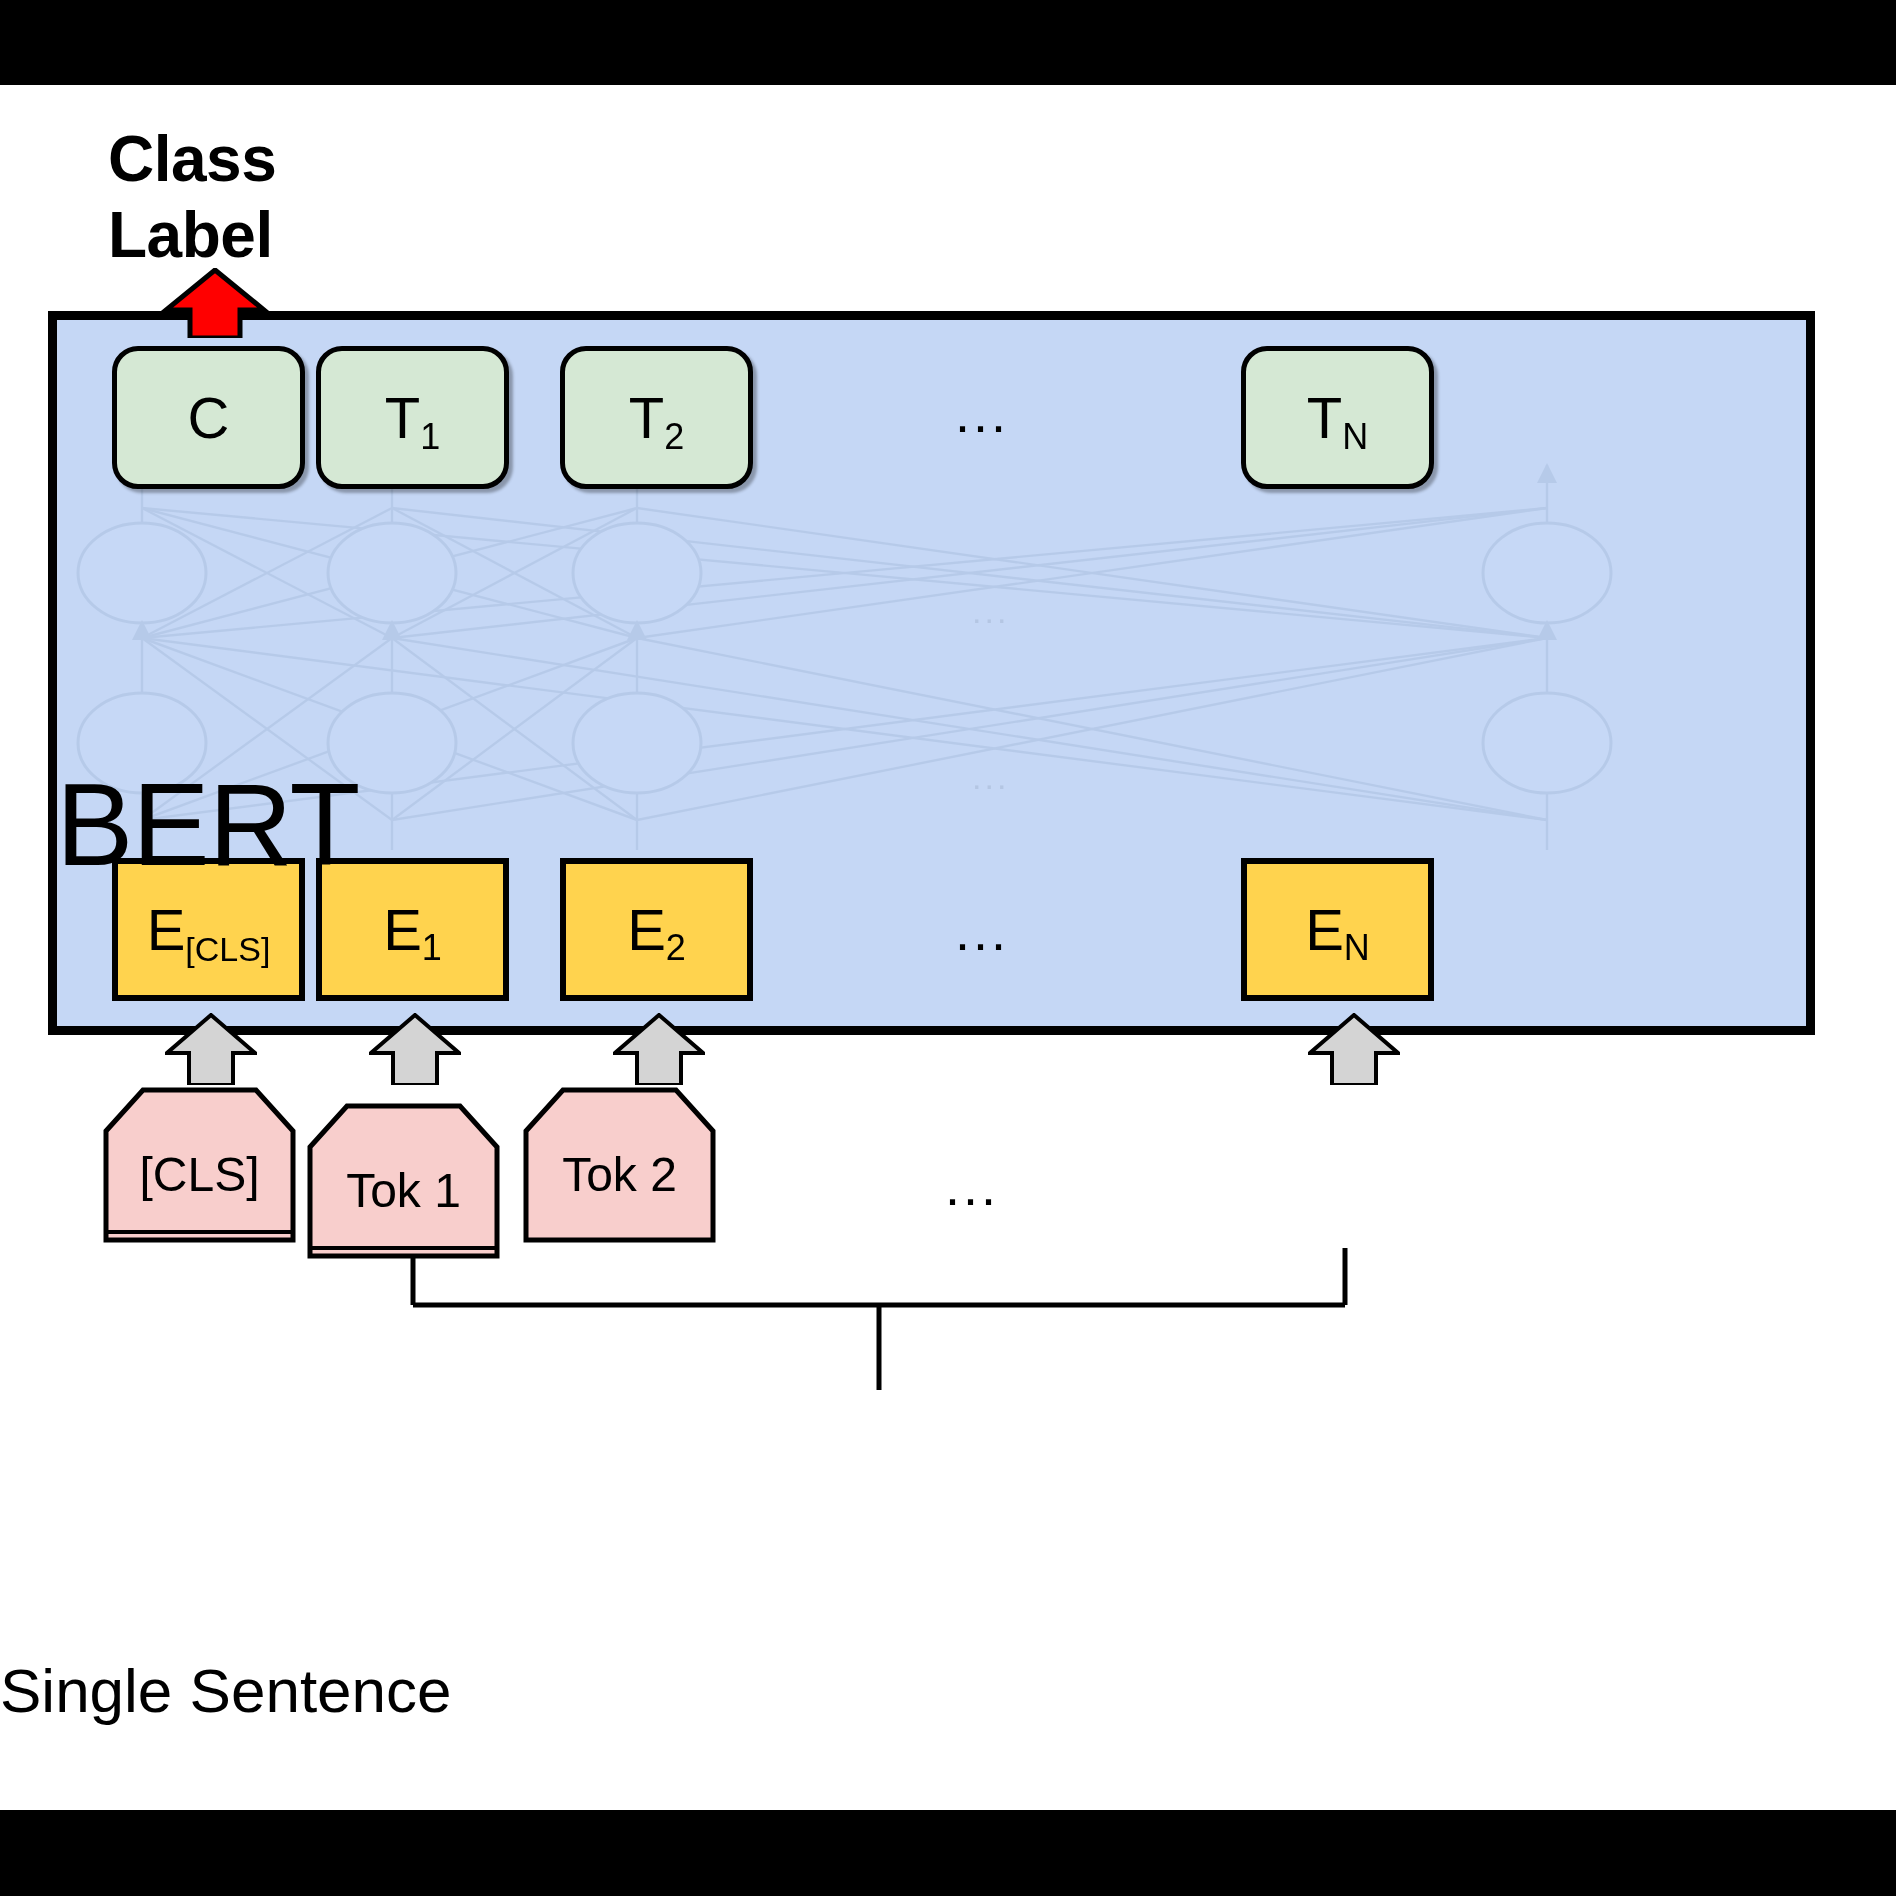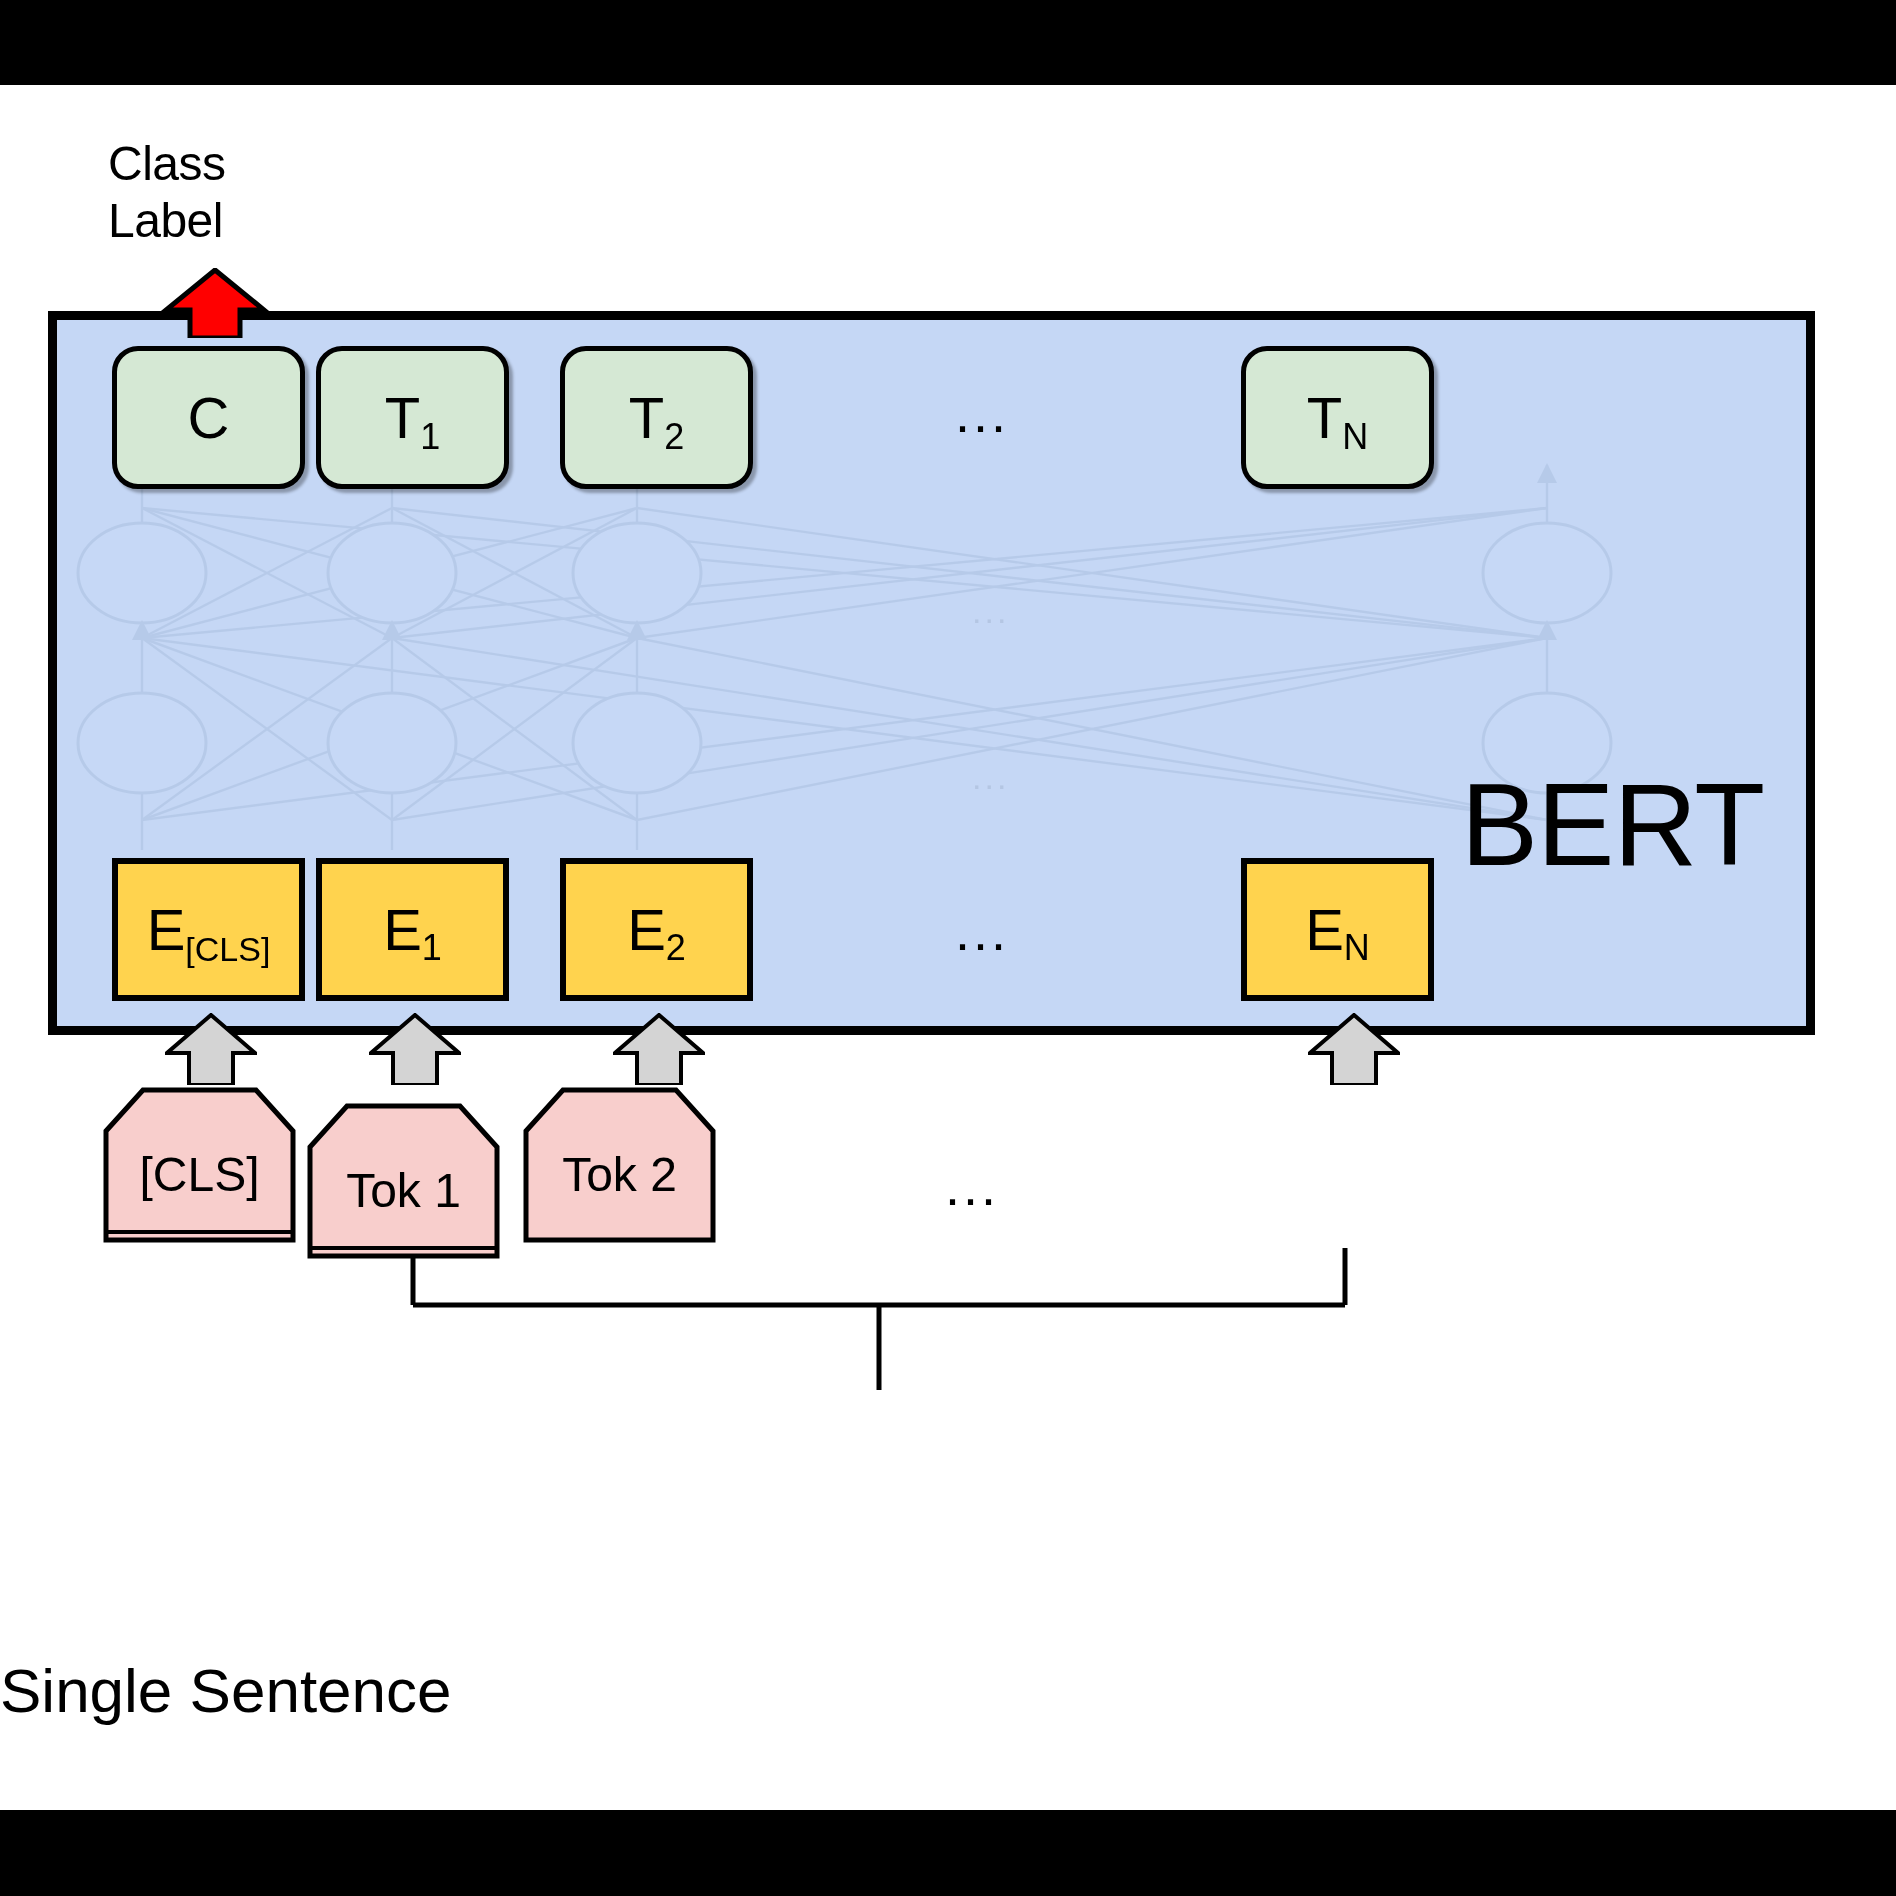--- a/index.html
+++ b/index.html
@@ -30,51 +30,53 @@
     width: 1896px;
     background: #000000;
   }
   #bar-top { top: 0; height: 85px; }
   #bar-bottom { top: 1810px; height: 86px; }
 
   
   #class-label {
     position: absolute;
     left: 108px;
-    top: 136px;
+    top: 122px;
     width: 300px;
-    font-size: 48px;
+    font-size: 64px;
     line-height: 1.18;
     color: #000000;
     white-space: pre-line;
     letter-spacing: -0.5px;
+    font-weight: bold;
   }
 
   
   #bert-panel {
     position: absolute;
     left: 48px;
     top: 311px;
     width: 1767px;
     height: 724px;
     background: #c5d7f5;
     border: 9px solid #000000;
     box-sizing: border-box;
   }
   #bert-title {
     position: absolute;
     left: 0;
     top: 438px;
     width: 100%;
-    text-align: right;
+    text-align: left;
     font-size: 116px;
     color: #000000;
     letter-spacing: -1px;
     z-index: 4;
     pointer-events: none;
+    padding-left: 41px;
   }
   #bert-title span { position: relative; left: -42px; }
 
   #bert-net {
     position: absolute;
     left: 0; top: 0;
     width: 100%; height: 100%;
     z-index: 1;
     opacity: 0.5;
   }

